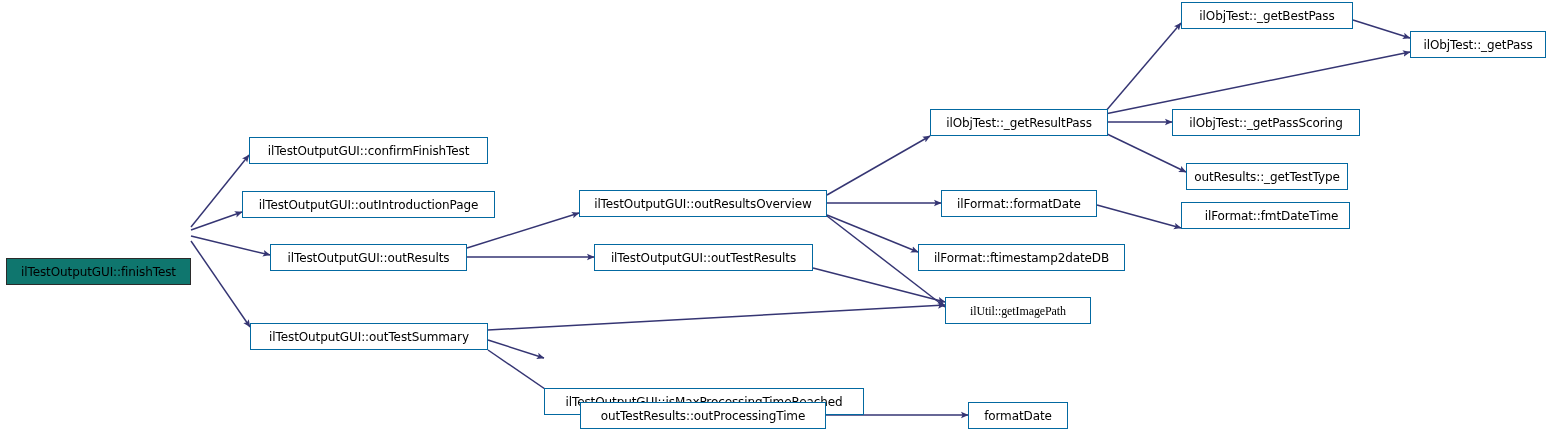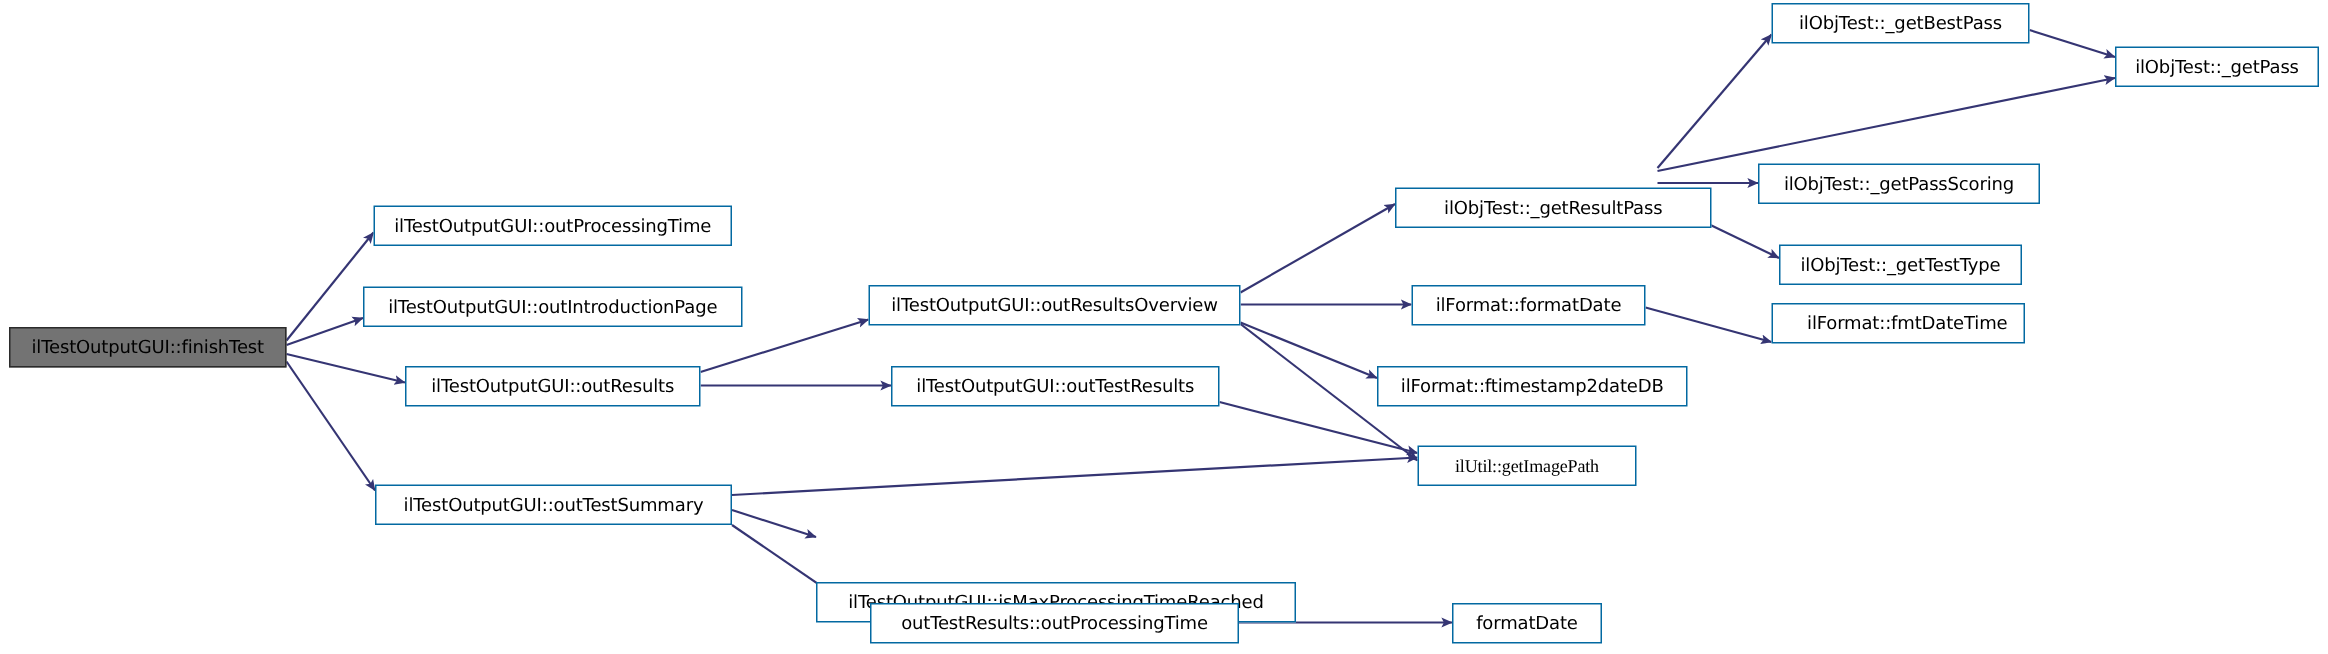--- a/index.html
+++ b/index.html
@@ -33,22 +33,23 @@
     font-size: 12px;
     line-height: 1;
     display: flex;
     align-items: center;
     justify-content: center;
     white-space: nowrap;
     letter-spacing: -0.1px;
     z-index: 3;
   }
   .gnode.root {
-    background: #737373;
+    background: #0f766e;
     border-color: #2b2b2b;
+    margin-top: 40px;
   }
   .gnode .nlabel {
     padding: 0 8px;
     transform: translateY(-0.5px);
   }
 </style>
 </head>
 <body>
 
 <div id="graph-root">
@@ -77,21 +78,21 @@
       <path d="M1105,122 L1172,122" fill="none" stroke="#353573" stroke-width="1.45" marker-end="url(#arrowhead)"></path>
       <path d="M1105,133 L1186,172" fill="none" stroke="#353573" stroke-width="1.45" marker-end="url(#arrowhead)"></path>
       <path d="M1353,20 L1410,38" fill="none" stroke="#353573" stroke-width="1.45" marker-end="url(#arrowhead)"></path>
       <path d="M1097,205 L1181,228" fill="none" stroke="#353573" stroke-width="1.45" marker-end="url(#arrowhead)"></path>
       <path d="M826,415 L968,415" fill="none" stroke="#353573" stroke-width="1.45" marker-end="url(#arrowhead)"></path>
     </svg>
 <div class="gnode root" style="left: 6px; top: 218px; width: 185px; height: 27px;">
       <span class="nlabel">ilTestOutputGUI::finishTest</span>
     </div>
     <div class="gnode" style="left: 249px; top: 137px; width: 239px; height: 27px;">
-      <span class="nlabel">ilTestOutputGUI::outProcessingTime</span>
+      <span class="nlabel">ilTestOutputGUI::confirmFinishTest</span>
     </div>
     <div class="gnode" style="left: 242px; top: 191px; width: 253px; height: 27px;">
       <span class="nlabel">ilTestOutputGUI::outIntroductionPage</span>
     </div>
     <div class="gnode" style="left: 270px; top: 244px; width: 197px; height: 27px;">
       <span class="nlabel">ilTestOutputGUI::outResults</span>
     </div>
     <div class="gnode" style="left: 250px; top: 323px; width: 238px; height: 27px;">
       <span class="nlabel">ilTestOutputGUI::outTestSummary</span>
     </div>
@@ -100,34 +101,34 @@
     </div>
     <div class="gnode" style="left: 594px; top: 244px; width: 219px; height: 27px;">
       <span class="nlabel">ilTestOutputGUI::outTestResults</span>
     </div>
     <div class="gnode" style="left: 544px; top: 349px; width: 320px; height: 27px; margin-top: 39px;">
       <span class="nlabel">ilTestOutputGUI::isMaxProcessingTimeReached</span>
     </div>
     <div class="gnode" style="left: 580px; top: 402px; width: 246px; height: 27px;">
       <span class="nlabel">outTestResults::outProcessingTime</span>
     </div>
-    <div class="gnode" style="left: 930px; top: 109px; width: 211px; height: 27px; margin-top: 16px;">
+    <div class="gnode" style="left: 930px; top: 109px; width: 178px; height: 27px;">
       <span class="nlabel">ilObjTest::_getResultPass</span>
     </div>
     <div class="gnode" style="left: 1181px; top: 2px; width: 172px; height: 27px;">
       <span class="nlabel">ilObjTest::_getBestPass</span>
     </div>
     <div class="gnode" style="left: 1410px; top: 31px; width: 136px; height: 27px;">
       <span class="nlabel">ilObjTest::_getPass</span>
     </div>
     <div class="gnode" style="left: 1172px; top: 109px; width: 188px; height: 27px;">
       <span class="nlabel">ilObjTest::_getPassScoring</span>
     </div>
     <div class="gnode" style="left: 1186px; top: 163px; width: 162px; height: 27px;">
-      <span class="nlabel">ilObjTest::_getTestType</span>
+      <span class="nlabel">outResults::_getTestType</span>
     </div>
     <div class="gnode" style="left: 941px; top: 190px; width: 156px; height: 27px;">
       <span class="nlabel">ilFormat::formatDate</span>
     </div>
     <div class="gnode" style="left: 918px; top: 244px; width: 207px; height: 27px;">
       <span class="nlabel">ilFormat::ftimestamp2dateDB</span>
     </div>
     <div class="gnode" style="left: 1181px; top: 202px; width: 169px; height: 27px; padding-left: 12px;">
       <span class="nlabel">ilFormat::fmtDateTime</span>
     </div>

